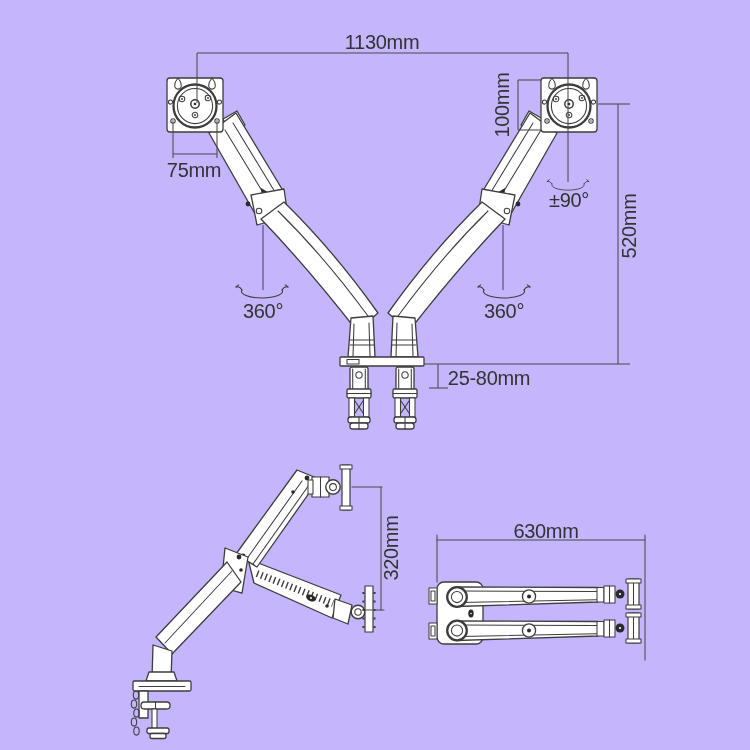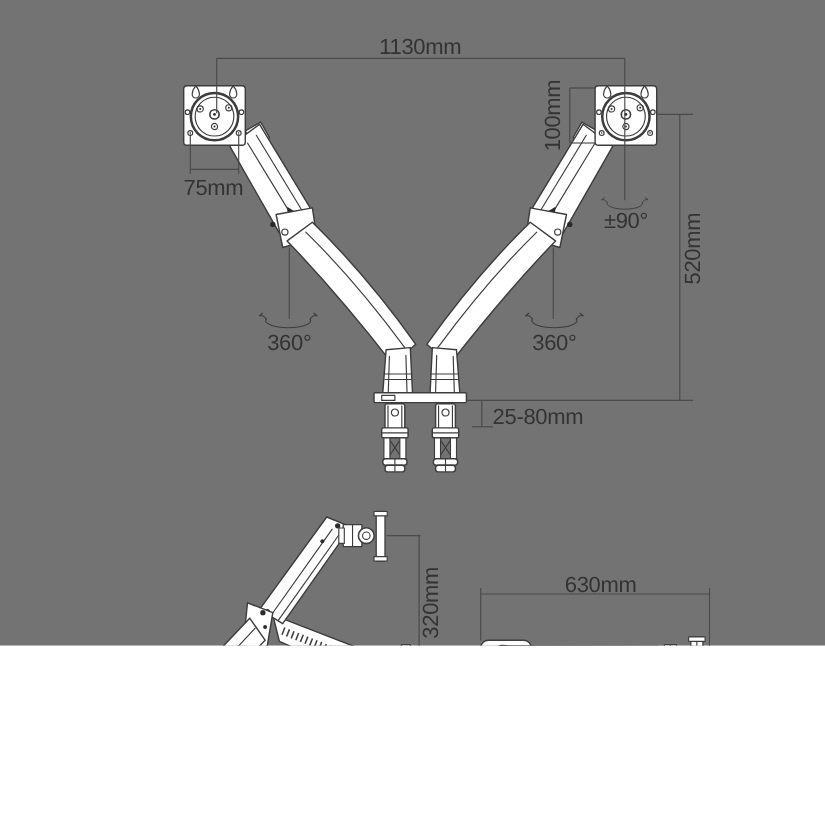--- a/index.html
+++ b/index.html
@@ -1,16 +1,16 @@
 <!DOCTYPE html>
 <html><head>
 <meta charset="utf-8">
 <style>
   html,body{margin:0;padding:0;background:#ffffff;}
-  .stage{width:750px;height:587px;background:#737373;position:relative;overflow:hidden;}
+  .stage{width:750px;height:750px;background:#c4b5fd;position:relative;overflow:hidden;}
   svg{display:block;}
   .lineart{stroke:#3d3d3d;stroke-width:1.3;fill:none;stroke-linecap:round;stroke-linejoin:round;}
   .solid{fill:#ffffff;}
   .dark{fill:#2a2a2a;stroke:none;}
   .white-dot{fill:#ffffff;stroke:none;}
   .thin{stroke-width:1.05;}
   .thick{stroke-width:2.3;}
   .dim{stroke:#4a4a4a;stroke-width:1.05;}
   text{font-family:"Liberation Sans", sans-serif;font-size:20px;fill:#333333;stroke:none;letter-spacing:-0.3px;}
 </style>

